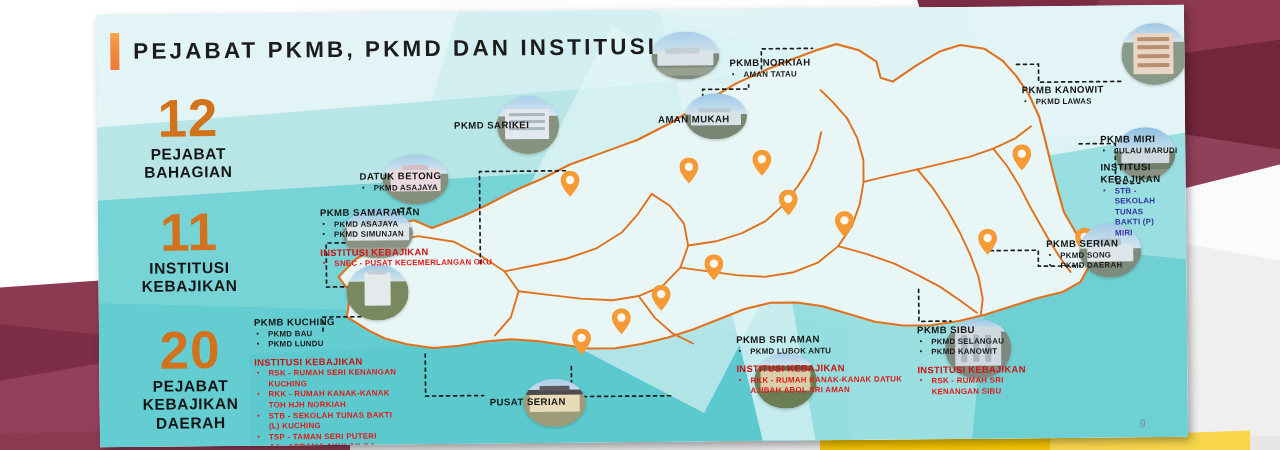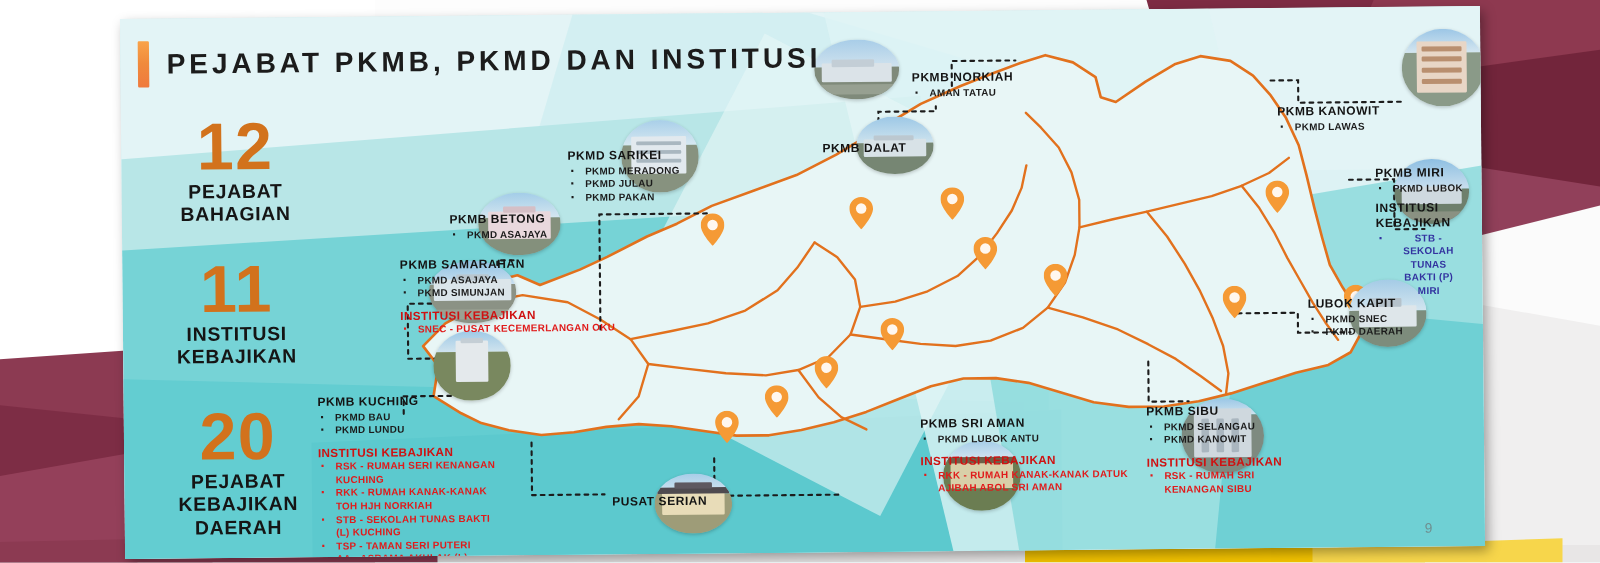--- a/index.html
+++ b/index.html
@@ -167,21 +167,21 @@
   .lab ul { list-style:none; margin:1px 0 0 0; padding:0; }
   .lab li {
     font-size:7.9px; font-weight:bold; color:#1b1b1b; letter-spacing:.25px;
     line-height:1.34; padding-left:14px; position:relative; white-space:nowrap;
   }
   .lab li::before {
     content:"\00B7"; position:absolute; left:2px; top:-4px; font-size:12px; color:#1b1b1b;
   }
   .lab ul.red li { color:#e01b1b; }
   .lab ul.red li::before { color:#e01b1b; }
-  .lab ul.purple li { color:#3333a0;text-align:center; }
+  .lab ul.purple li { color:#3333a0; }
   .lab ul.purple li::before { color:#3333a0; }
   .lab ul.wrap li { white-space:normal; }
 
   #page-number {
     position:absolute; right:42px; bottom:8px; z-index:40;
     font-size:11px; color:#6f8f90;
   }
 </style>
 </head>
 <body>
@@ -466,52 +466,47 @@
   <div class="lab" style="left:925px; top:78px;">
     <div class="h">PKMB KANOWIT</div>
     <ul>
       <li>PKMD LAWAS</li>
     </ul>
   </div>
 
   <div class="lab" style="left:1003px; top:128px; width:84px;">
     <div class="h">PKMB MIRI</div>
     <ul>
-      <li>PKMD LUBOK</li>
+      <li>JULAU MARUDI</li>
     </ul>
     <div class="h" style="margin-top:5px;">INSTITUSI</div>
     <div class="h">KEBAJIKAN</div>
     <ul class="purple wrap" style="width:70px;">
       <li>STB - SEKOLAH TUNAS BAKTI (P) MIRI</li>
     </ul>
   </div>
 
   <div class="lab" style="left:948px; top:232px;">
-    <div class="h">LUBOK KAPIT</div>
-    <ul>
-      <li>PKMD SNEC</li>
+    <div class="h">PKMB SERIAN</div>
+    <ul>
+      <li>PKMD SONG</li>
       <li>PKMD DAERAH</li>
     </ul>
   </div>
 
   <div class="lab" style="left:561px; top:104px;">
-    <div class="h">PKMB DALAT</div>
+    <div class="h">AMAN MUKAH</div>
   </div>
 
   <div class="lab" style="left:357px; top:108px;">
     <div class="h">PKMD SARIKEI</div>
-    <ul>
-      <li>PKMD MERADONG</li>
-      <li>PKMD JULAU</li>
-      <li>PKMD PAKAN</li>
-    </ul>
   </div>
 
   <div class="lab" style="left:262px; top:158px;">
-    <div class="h">PKMB BETONG</div>
+    <div class="h">DATUK BETONG</div>
     <ul>
       <li>PKMD ASAJAYA</li>
     </ul>
   </div>
 
   <div class="lab" style="left:222px; top:194px;">
     <div class="h">PKMB SAMARAHAN</div>
     <ul>
       <li>PKMD ASAJAYA</li>
       <li>PKMD SIMUNJAN</li>

